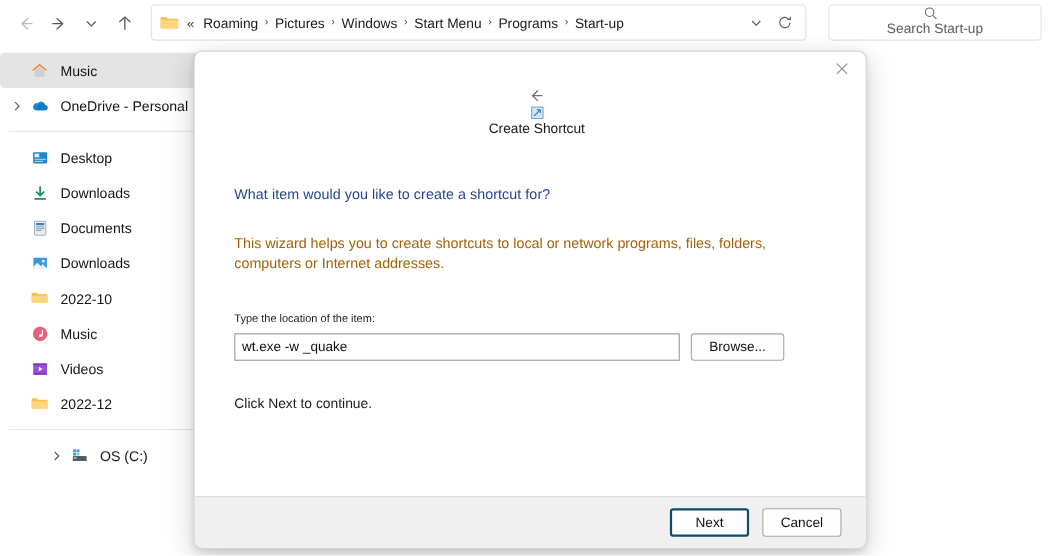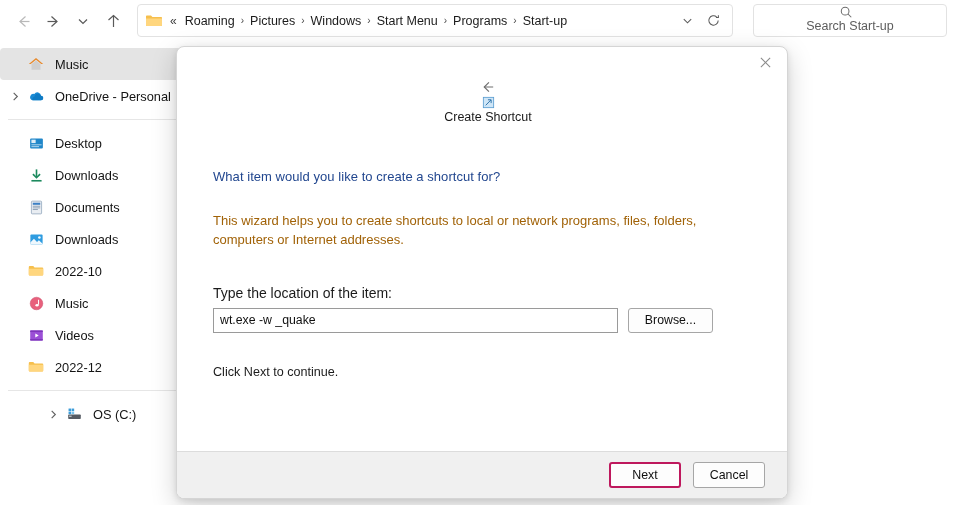--- a/index.html
+++ b/index.html
@@ -66,21 +66,21 @@
   .nav-chev {
     width:22px; height:22px; flex:0 0 22px; display:flex; align-items:center; justify-content:center;
     color:#5f5f5f;
   }
   .nav-chev.empty { visibility:hidden; }
   .nav-ico {
     width:20px; height:20px; flex:0 0 20px; margin-right:9px;
     display:flex; align-items:center; justify-content:center;
   }
   .nav-label { font-size:12.8px; color:#141414; white-space:nowrap; }
-  .nav-indent { padding-left:22px;margin-left:20px; }
+  .nav-indent { padding-left:40px; }
   .nav-sep { height:1px; background:#e6e6e6; margin:7px 10px 7px 8px; }
 
   
   .content {
     position:absolute; left:196px; top:42px; width:765px; height:463px;
     background:#ffffff;
   }
 
   
   .dialog {
@@ -104,21 +104,21 @@
 
   .dlg-body { position:absolute; left:0; top:70px; right:0; bottom:47px; padding:0 36px; }
   .dlg-heading {
     font-size:13px; color:#22478f; margin:0; padding-top:52px; font-weight:400;
     letter-spacing:0.05px;
   }
   .dlg-para {
     font-size:13px; color:#a16207; margin:0; padding-top:28px; line-height:1.45;
     max-width:520px;
   }
-  .dlg-fieldlabel { font-size:14px; color:#1b1b1b; padding-top:35px; }
+  .dlg-fieldlabel { font-size:10px; color:#1b1b1b; padding-top:35px; }
   .dlg-fieldrow { display:flex; align-items:center; padding-top:7px; }
   .dlg-input {
     width:405px; height:25px; border:1px solid #9a9a9a; background:#ffffff;
     font-family:"Liberation Sans", sans-serif; font-size:12.3px; color:#101010;
     padding:0 6px; outline:none; border-radius:0;
   }
   .dlg-browse {
     margin-left:10px; width:85px; height:25px;
     background:#fdfdfd; border:1px solid #a6a6a6; border-radius:3px;
     font-family:"Liberation Sans", sans-serif; font-size:12.3px; color:#101010;
@@ -130,21 +130,21 @@
     position:absolute; left:0; right:0; bottom:0; height:47px;
     background:#f0f0f0; border-top:1px solid #dcdcdc;
     display:flex; align-items:center; justify-content:flex-end; padding-right:22px; gap:12px;
   }
   .btn {
     width:72px; height:26px; border-radius:3px;
     background:#fdfdfd; border:1px solid #a6a6a6;
     font-family:"Liberation Sans", sans-serif; font-size:12.4px; color:#101010;
     cursor:default;
   }
-  .btn.primary { border:2px solid #be185d; }
+  .btn.primary { border:2px solid #0c4a6e; }
 </style>
 </head>
 <body>
 
 <div id="root">
 
   <div class="topbar">
     <div class="nav-btns">
       <div class="nav-btn disabled">
         <svg width="17" height="17" viewBox="0 0 17 17" fill="none" stroke="currentColor" stroke-width="1.2">

